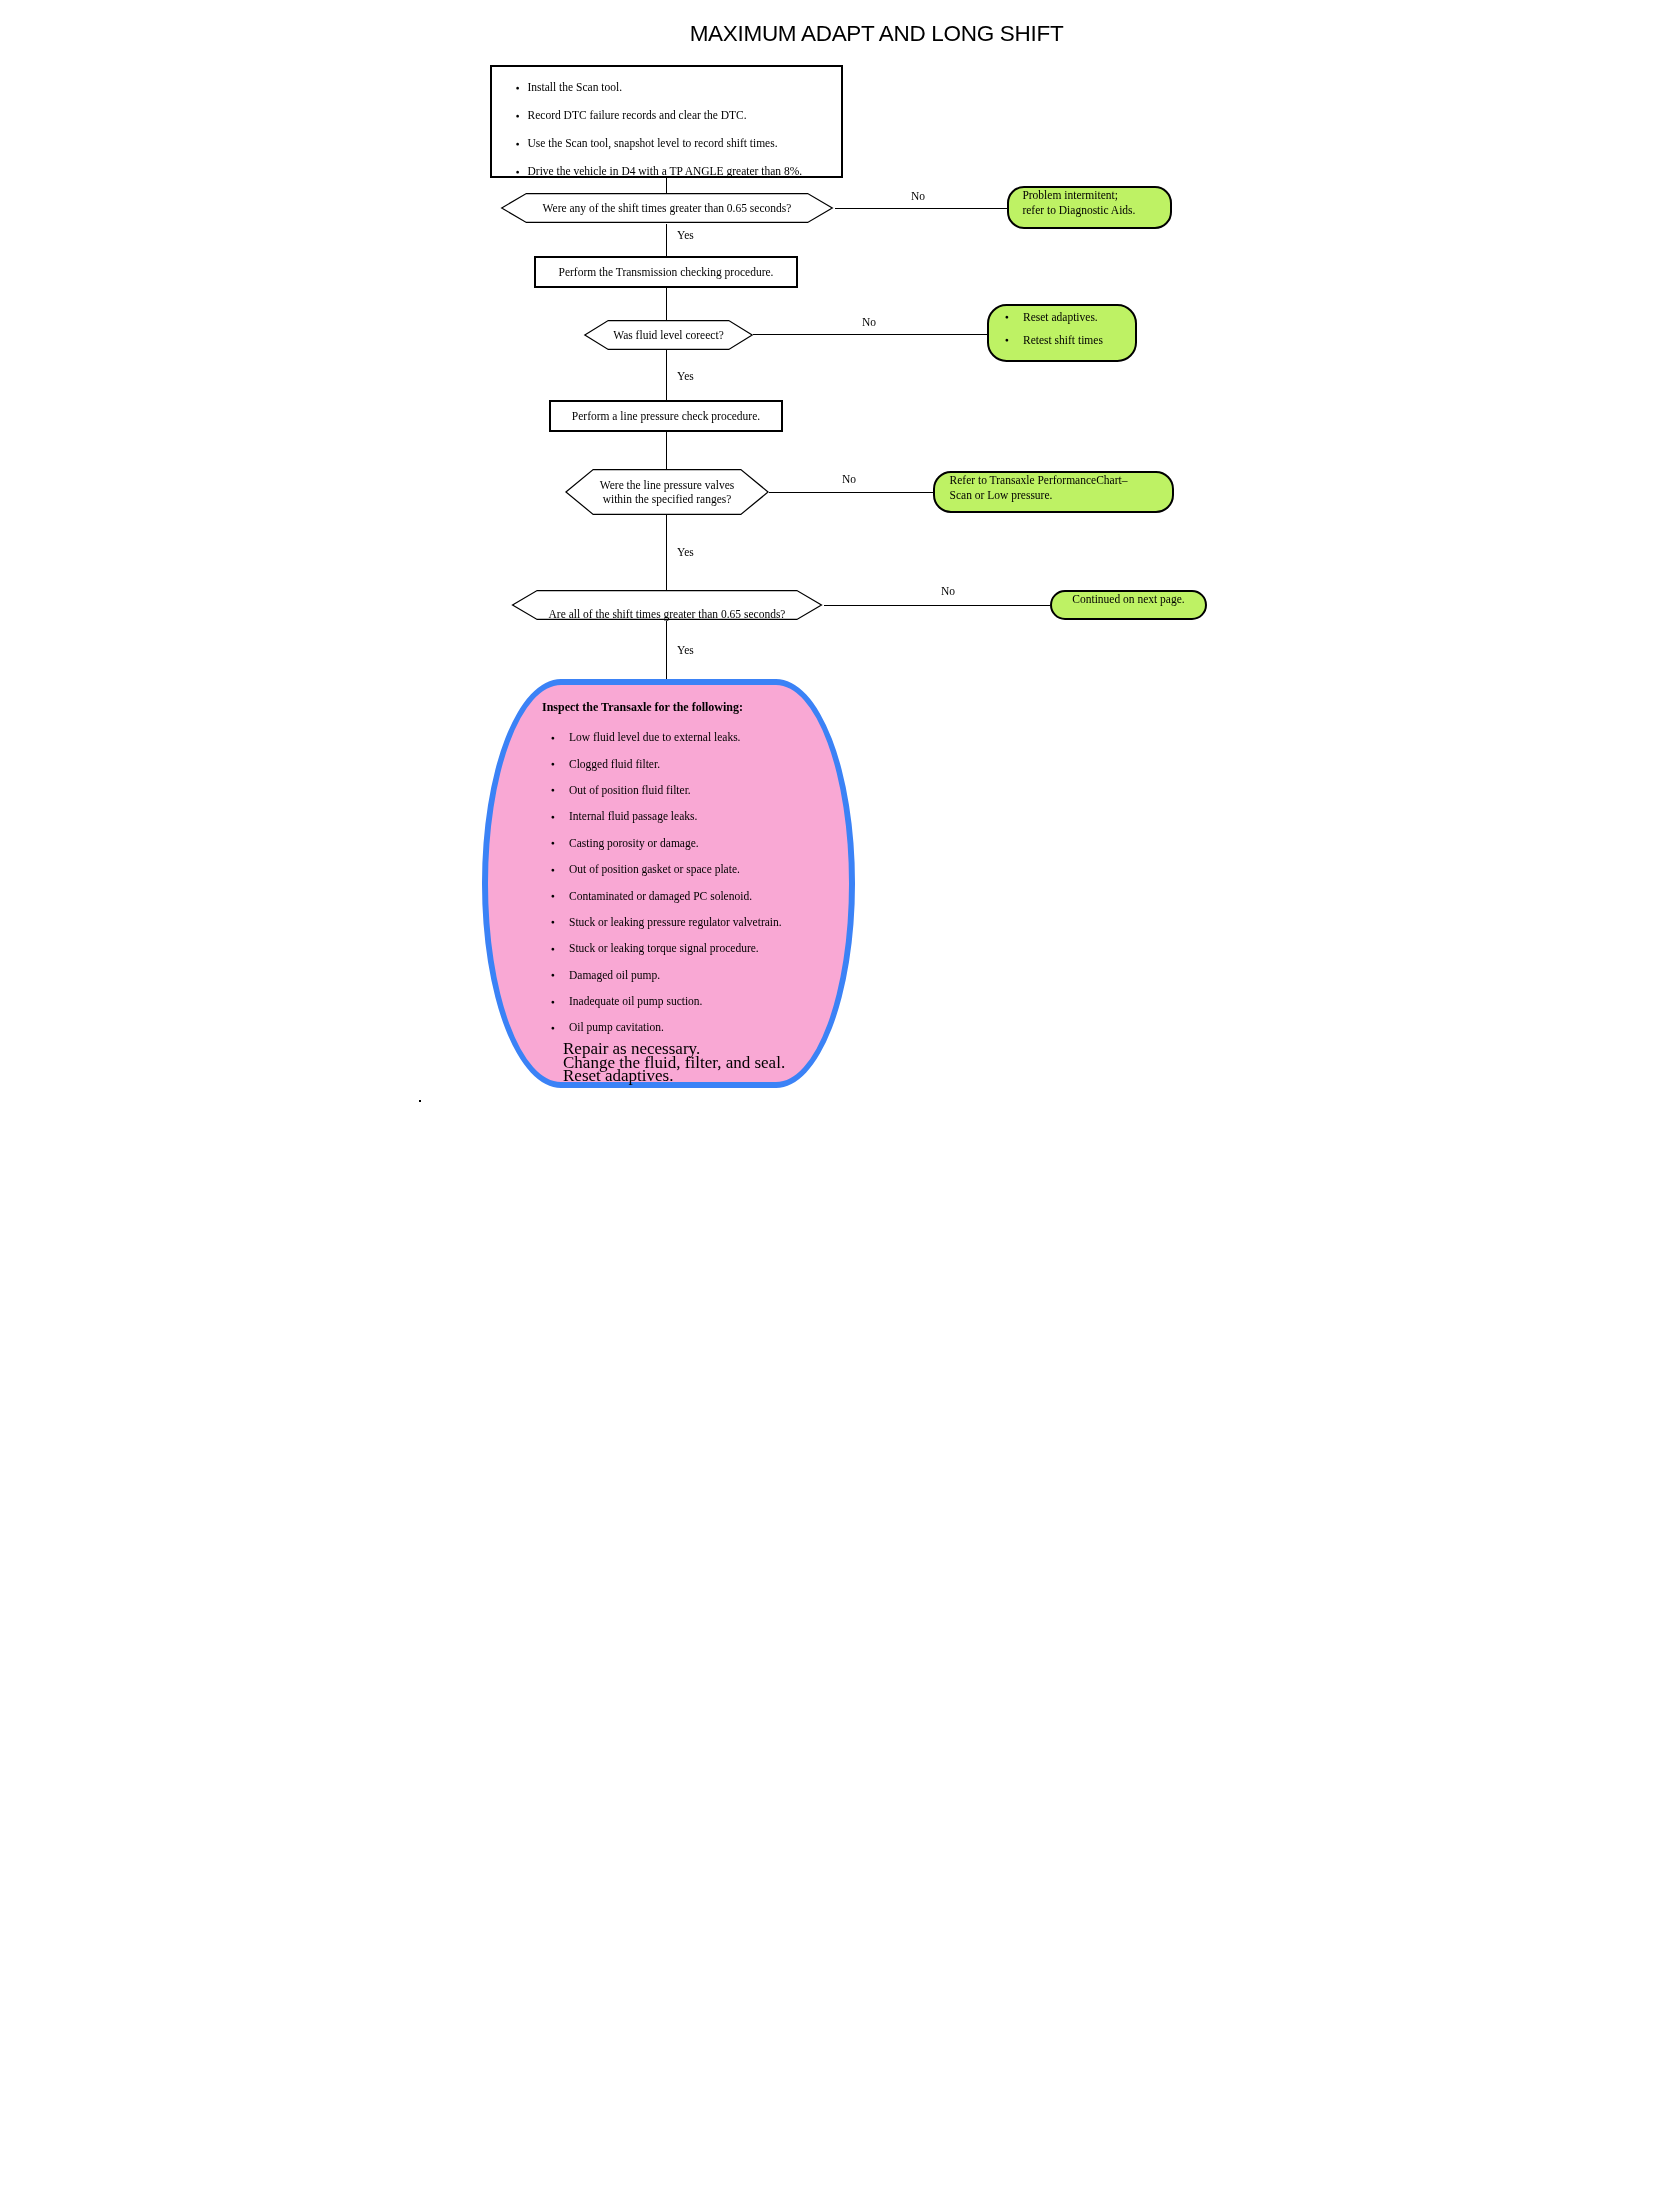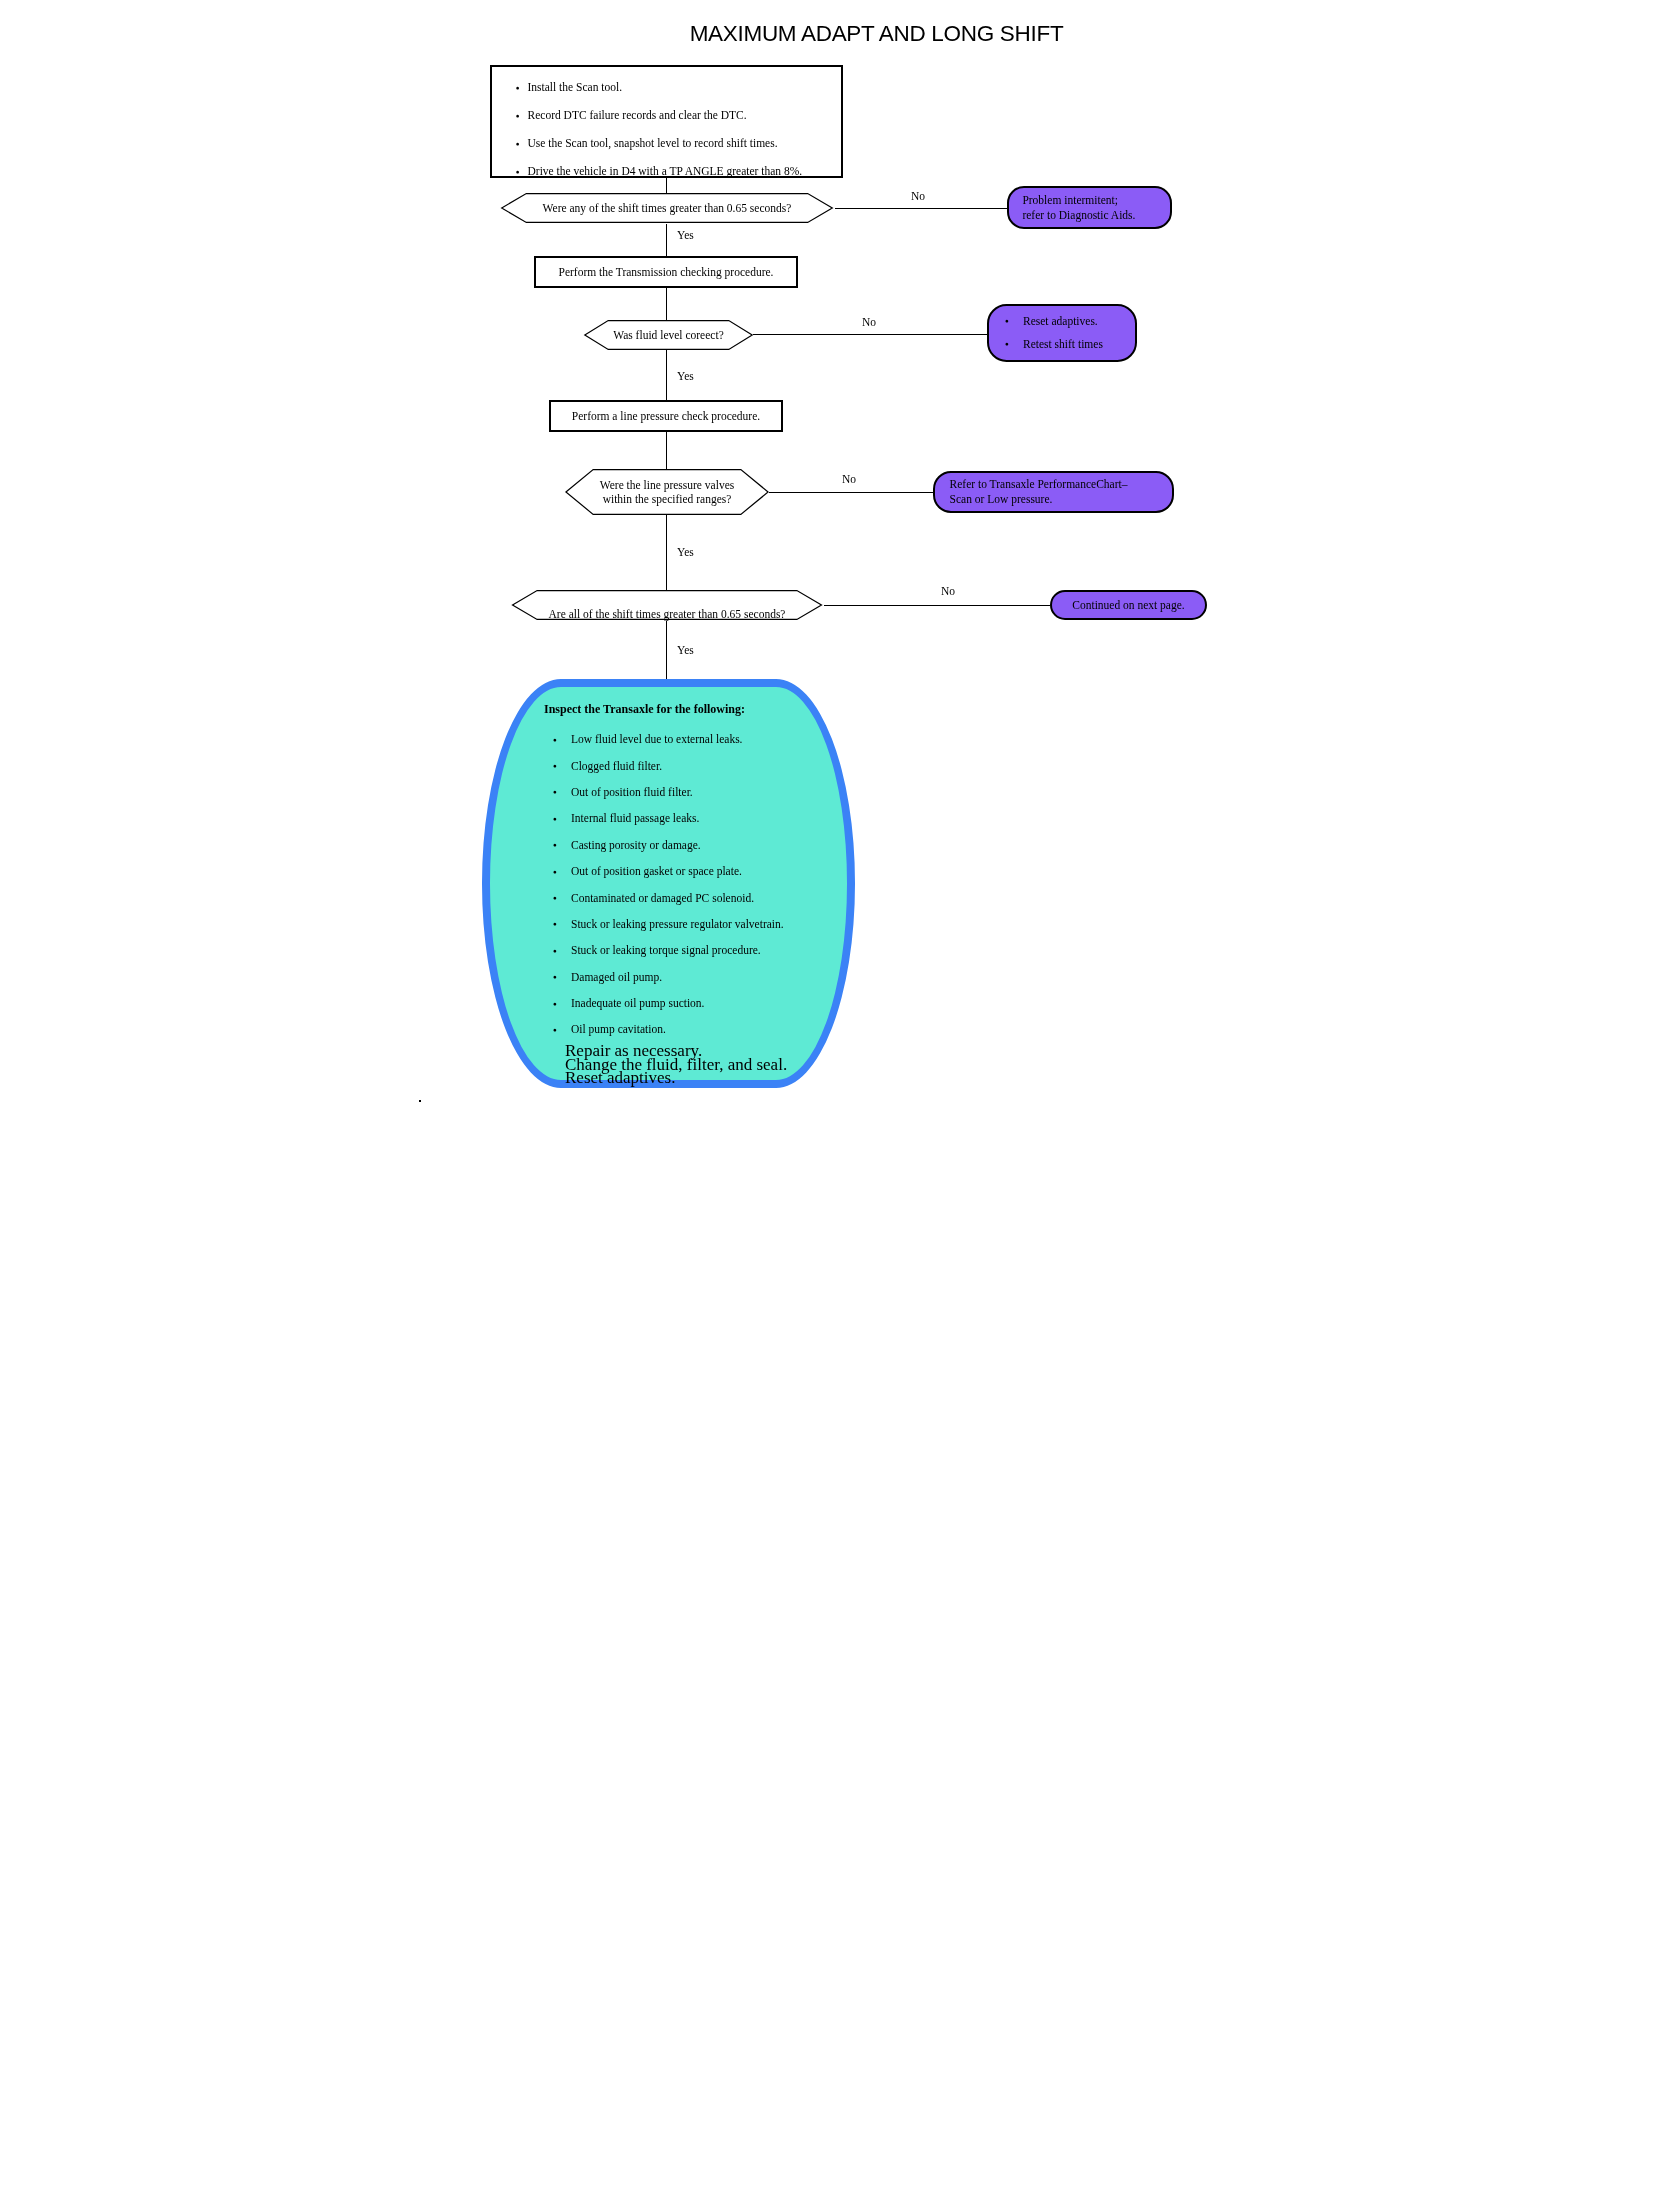--- a/index.html
+++ b/index.html
@@ -3,37 +3,37 @@
 <meta charset="utf-8">
 <style>
   html,body{margin:0;padding:0;background:#ffffff;}
   .page{position:relative;width:838px;height:1103px;margin:0 auto;background:#ffffff;
         font-family:"Liberation Serif", serif;color:#000;}
   .title{position:absolute;left:261px;top:20.7px;width:393px;text-align:center;
          font-family:"Liberation Sans", sans-serif;font-size:22.5px;letter-spacing:-0.3px;
          white-space:nowrap;}
   .rectbox{position:absolute;background:#fff;border:2.4px solid #000;box-sizing:border-box;
            display:flex;align-items:center;justify-content:center;font-size:11.5px;}
-  .pill{position:absolute;background:#8b5cf6;border:2.4px solid #000;box-sizing:border-box;
-        display:flex;flex-direction:column;justify-content:center;font-size:11.5px;line-height:14.6px;}
+  .pill{position:absolute;background:#bef264;border:2.4px solid #000;box-sizing:border-box;
+        display:flex;flex-direction:column;justify-content:flex-start;font-size:11.5px;line-height:14.6px;}
   .hex{position:absolute;}
   .hex svg{position:absolute;left:0;top:0;}
   .hex .hextext{position:absolute;inset:0;display:flex;flex-direction:column;
         align-items:center;justify-content:center;text-align:center;font-size:11.5px;line-height:14px;z-index:1;}
   .vline{position:absolute;width:1.2px;background:#000;}
   .hline{position:absolute;height:1.2px;background:#000;}
   .lbl{position:absolute;font-size:11.5px;white-space:nowrap;}
   .startbox{padding:0;}
   .bullets{list-style:none;margin:0;padding:0;position:absolute;}
   .bullets li{display:flex;align-items:center;white-space:nowrap;font-size:11.5px;}
   .bullets li::before{content:"\25CF";font-size:6.4px;flex:0 0 19.5px;}
   .start-ul{left:16px;top:6px;}
   .start-ul li{height:28px;}
-  .oval{position:absolute;left:63px;top:679px;width:373px;height:409px;background:#5eead4;
-        border:8px solid #3b82f6;box-sizing:border-box;border-radius:79px / 204px;}
+  .oval{position:absolute;left:63px;top:679px;width:373px;height:409px;background:#f9a8d4;
+        border:6px solid #3b82f6;box-sizing:border-box;border-radius:79px / 204px;}
   .oval-header{position:absolute;left:54px;top:14.6px;font-weight:bold;font-size:12px;white-space:nowrap;}
   .oval-ul{left:63px;top:39px;}
   .oval-ul li{height:26.4px;}
   .oval-ul li::before{flex:0 0 18px;}
   .oval-footer{position:absolute;left:75px;top:357px;font-size:17px;line-height:13.7px;}
   .pill-ul{position:relative;left:0;top:0;}
   .pill-ul li{height:23px;}
   .pill-ul li::before{flex:0 0 18px;}
   .r1{padding-left:13.4px;}
   .r3{padding-left:14.6px;}

